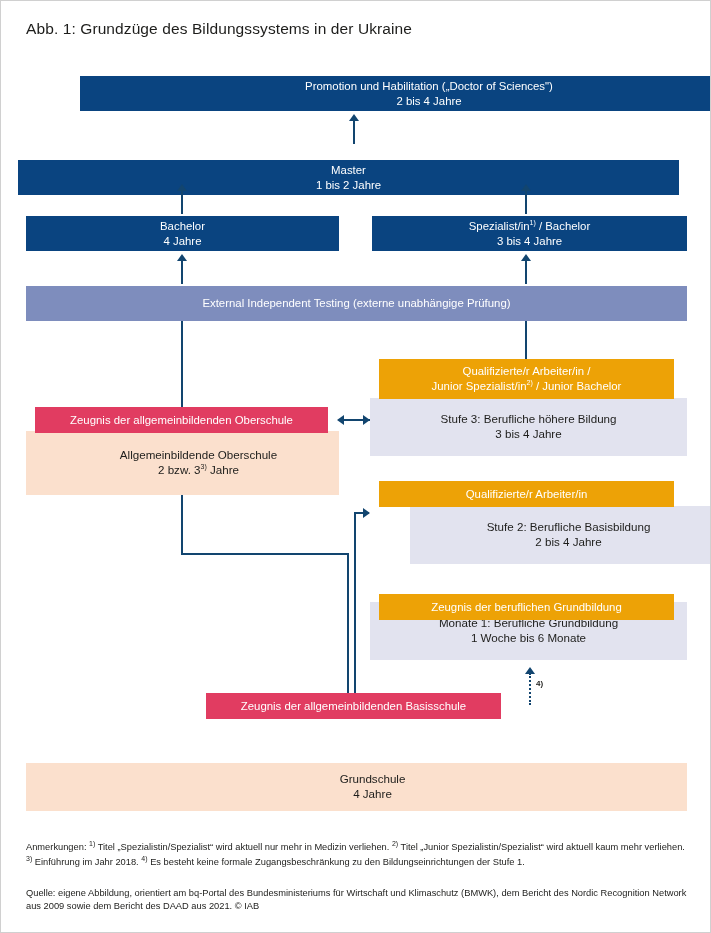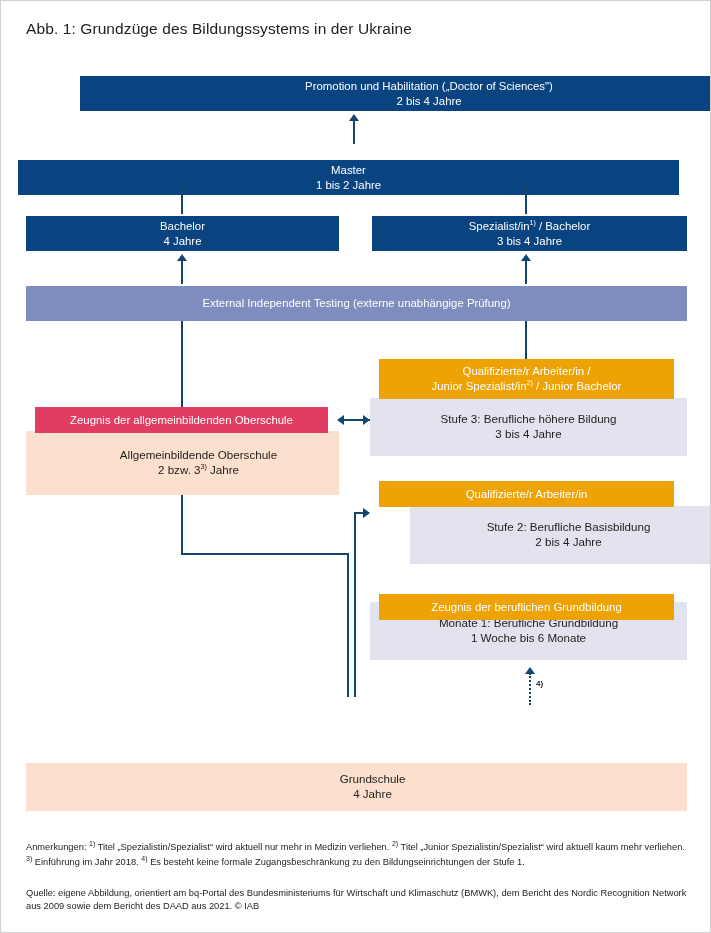--- a/index.html
+++ b/index.html
@@ -196,20 +196,23 @@
   </div>
   <div class="box amber" style="left:378px; top:576px; width:295px; height:26px;margin-top:17px;">
     <span class="l1">Zeugnis der beruflichen Grundbildung</span>
   </div>
 
   <div class="dotline" style="left:528px; top:672px; height:32px;"></div>
   <div class="arrowhead-up" style="left:524px; top:666px;"></div>
   <div class="dotlabel" style="left:535px; top:678px;">4)</div>
 
 
+  <div class="box pink" style="left:205px; top:692px; width:295px; height:26px;">
+    <span class="l1">Zeugnis der allgemeinbildenden Basisschule</span>
+  </div>
 
   <div class="box peach" style="left:25px; top:762px; width:661px; height:48px;">
     <span class="l1">Grundschule</span>
     <span class="l2">4 Jahre</span>
   </div>
 
   <div class="notes notes-anm">
     <span>Anmerkungen:</span>
     <sup>1)</sup>
     <span>Titel „Spezialistin/Spezialist“ wird aktuell nur mehr in Medizin verliehen.</span>

